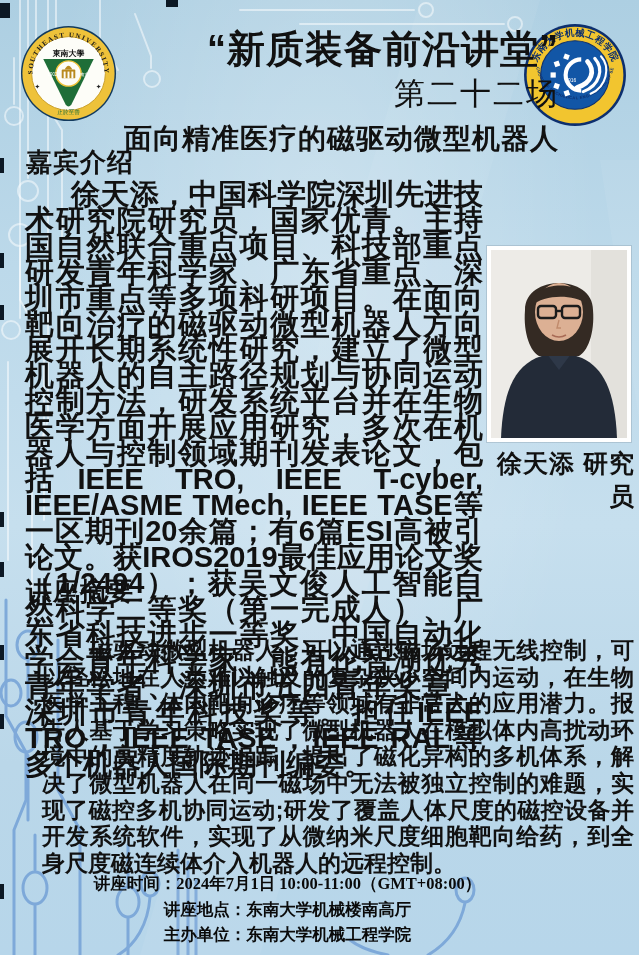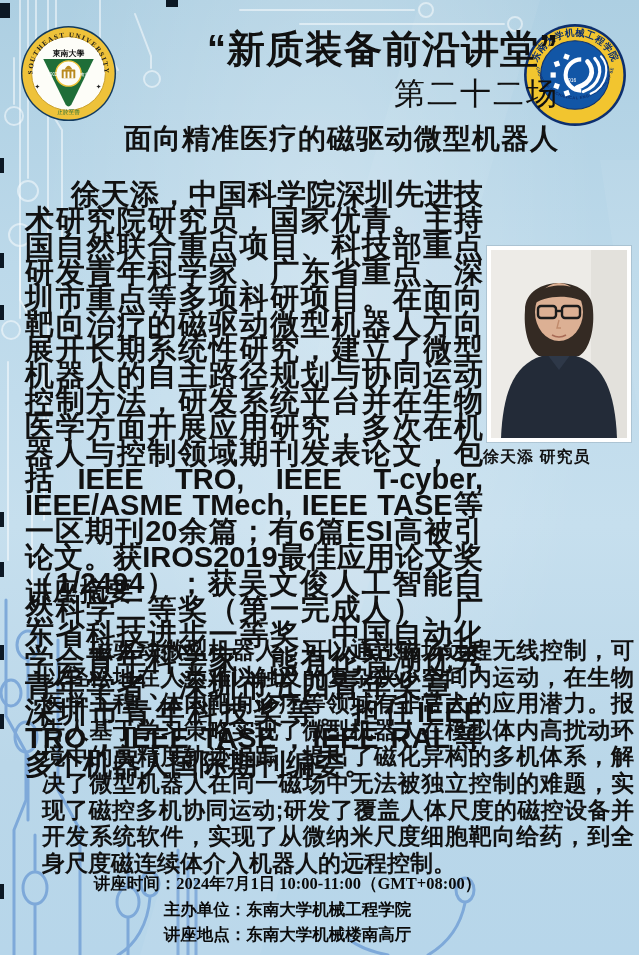--- a/index.html
+++ b/index.html
@@ -42,21 +42,21 @@
     text-indent:48px;
   }
 
   .photo-frame{
     position:absolute;left:487px;top:246px;width:136px;height:188px;
     background:#fff;border:4px solid #fff;margin:0;
     box-shadow:0 0 0 1px rgba(140,160,175,.4);
   }
   .speaker-caption{
     position:absolute;left:483px;top:447px;width:152px;
-    text-align:left;font-size:16px;font-weight:bold;letter-spacing:1px;
+    text-align:right;font-size:25px;font-weight:bold;letter-spacing:1px;
   }
 
   .footer{
     position:absolute;left:0;top:871px;width:575px;text-align:center;
     font-family:"Liberation Serif","DejaVu Serif",serif;
     font-size:16.5px;font-weight:600;line-height:25.5px;color:#0a0a0a;
   }
 </style>
 </head>
 <body>
@@ -192,20 +192,21 @@
       <text x="46" y="56.5" text-anchor="middle" font-size="4.8" fill="#fff">1916</text>
     </g>
   </svg>
 
   <div class="title-block">
     <div class="series-title">“新质装备前沿讲堂”</div>
     <div class="session">第二十二场</div>
     <div class="lecture-title">面向精准医疗的磁驱动微型机器人</div>
   </div>
 
+  <div class="sec-heading guest-heading">嘉宾介绍</div>
   <p class="guest-text">徐天添，中国科学院深圳先进技术研究院研究员，国家优青。主持国自然联合重点项目、科技部重点研发青年科学家、广东省重点、深圳市重点等多项科研项目。在面向靶向治疗的磁驱动微型机器人方向展开长期系统性研究，建立了微型机器人的自主路径规划与协同运动控制方法，研发系统平台并在生物医学方面开展应用研究，多次在机器人与控制领域期刊发表论文，包括IEEE TRO, IEEE T-cyber, IEEE/ASME TMech, IEEE TASE等一区期刊20余篇；有6篇ESI高被引论文。获IROS2019最佳应用论文奖（1/2494）；获吴文俊人工智能自然科学二等奖（第一完成人）、广东省科技进步一等奖、中国自动化学会青年科学家、熊有伦智湖优秀青年学者、深圳市五四青年奖章、深圳市青年科技奖等。担任IEEE TRO，IEEE TASE，IEEE RAL等多个机器人国际期刊编委。</p>
 
   <figure class="photo-frame">
     <svg width="136" height="188" viewBox="0 0 136 188">
       <rect width="136" height="188" fill="#edebe7"></rect>
       <rect x="100" width="36" height="188" fill="#e3e1dc"></rect>
 
       <path d="M 10,188 C 12,140 24,118 45,108 L 68,100 L 91,108 C 112,118 124,140 126,188 Z" fill="#232b38"></path>
       <path d="M 56,104 L 68,120 L 80,104 L 68,98 Z" fill="#2e3848"></path>
 
@@ -227,17 +228,17 @@
       <path d="M 61,85 Q 68,89 75,85" stroke="#a86a55" stroke-width="1.6" fill="none"></path>
     </svg>
   </figure>
   <div class="speaker-caption">徐天添 研究员</div>
 
   <div class="sec-heading abstract-heading">讲座摘要</div>
   <p class="abstract-text">磁驱动微型机器人，可以通过磁场远程无线控制，可以轻松地在人类难以触及的复杂狭小空间内运动，在生物医学工程、体内靶向诊疗等领域有非常大的应用潜力。报告人基于学习策略实现了微型机器人在模拟体内高扰动环境中的高精度轨迹追踪；提出了磁化异构的多机体系，解决了微型机器人在同一磁场中无法被独立控制的难题，实现了磁控多机协同运动;研发了覆盖人体尺度的磁控设备并开发系统软件，实现了从微纳米尺度细胞靶向给药，到全身尺度磁连续体介入机器人的远程控制。</p>
 
   <div class="footer">
     <div>讲座时间：2024年7月1日 10:00-11:00（GMT+08:00）</div>
+    <div>讲座地点：东南大学机械楼南高厅</div>
     <div>主办单位：东南大学机械工程学院</div>
-    <div>讲座地点：东南大学机械楼南高厅</div>
   </div>
 
 </div>
 
 </body></html>

